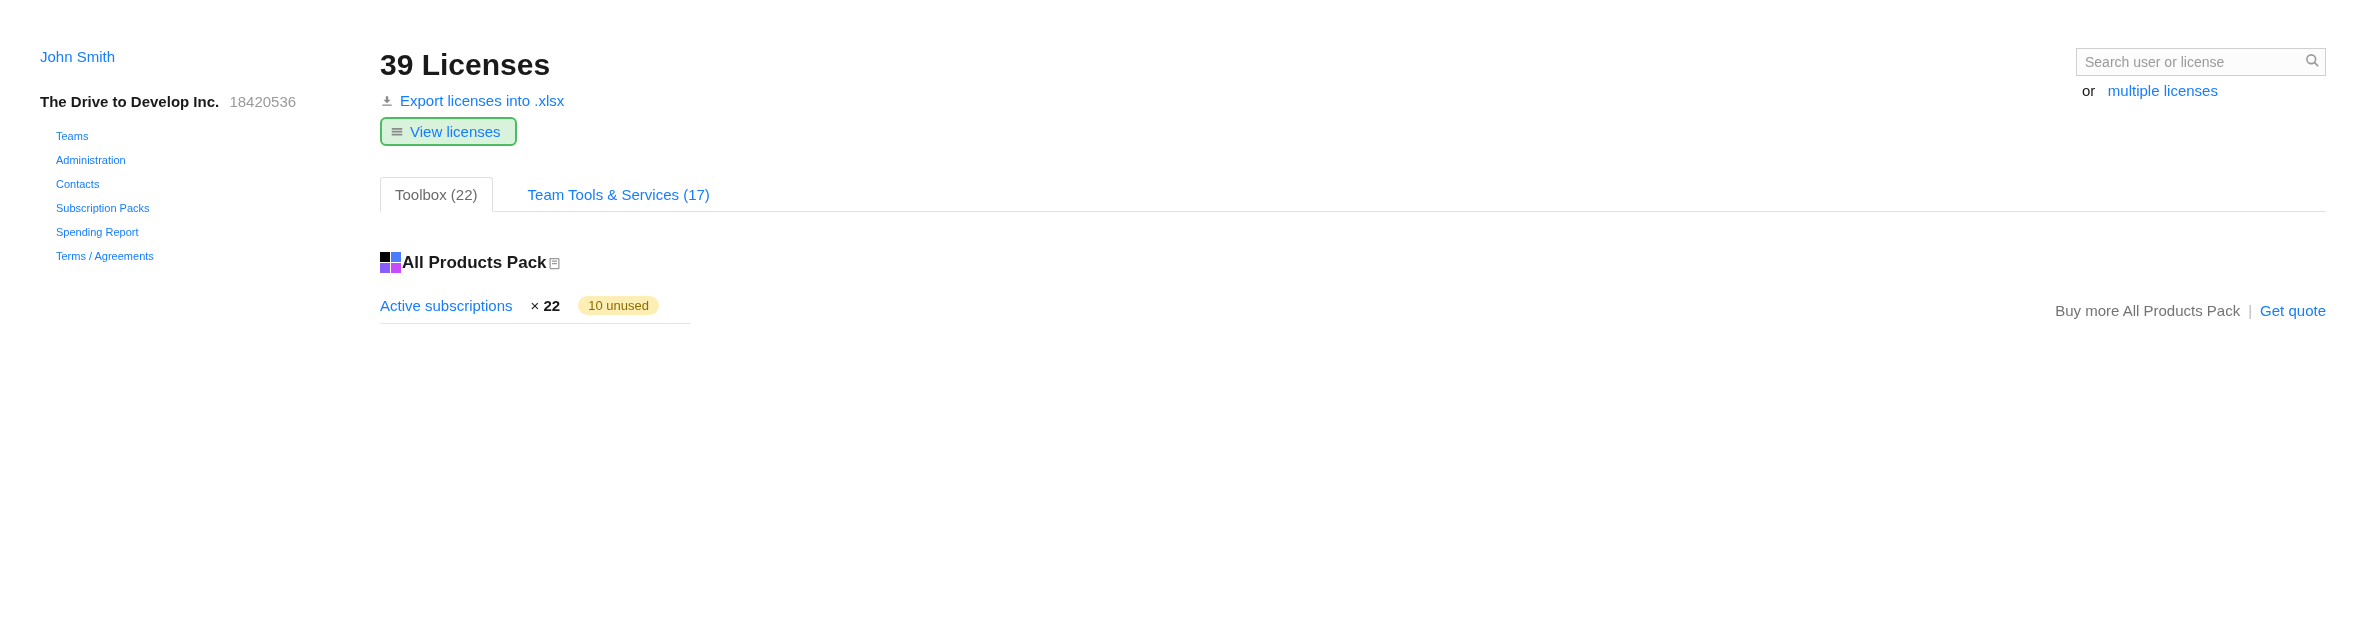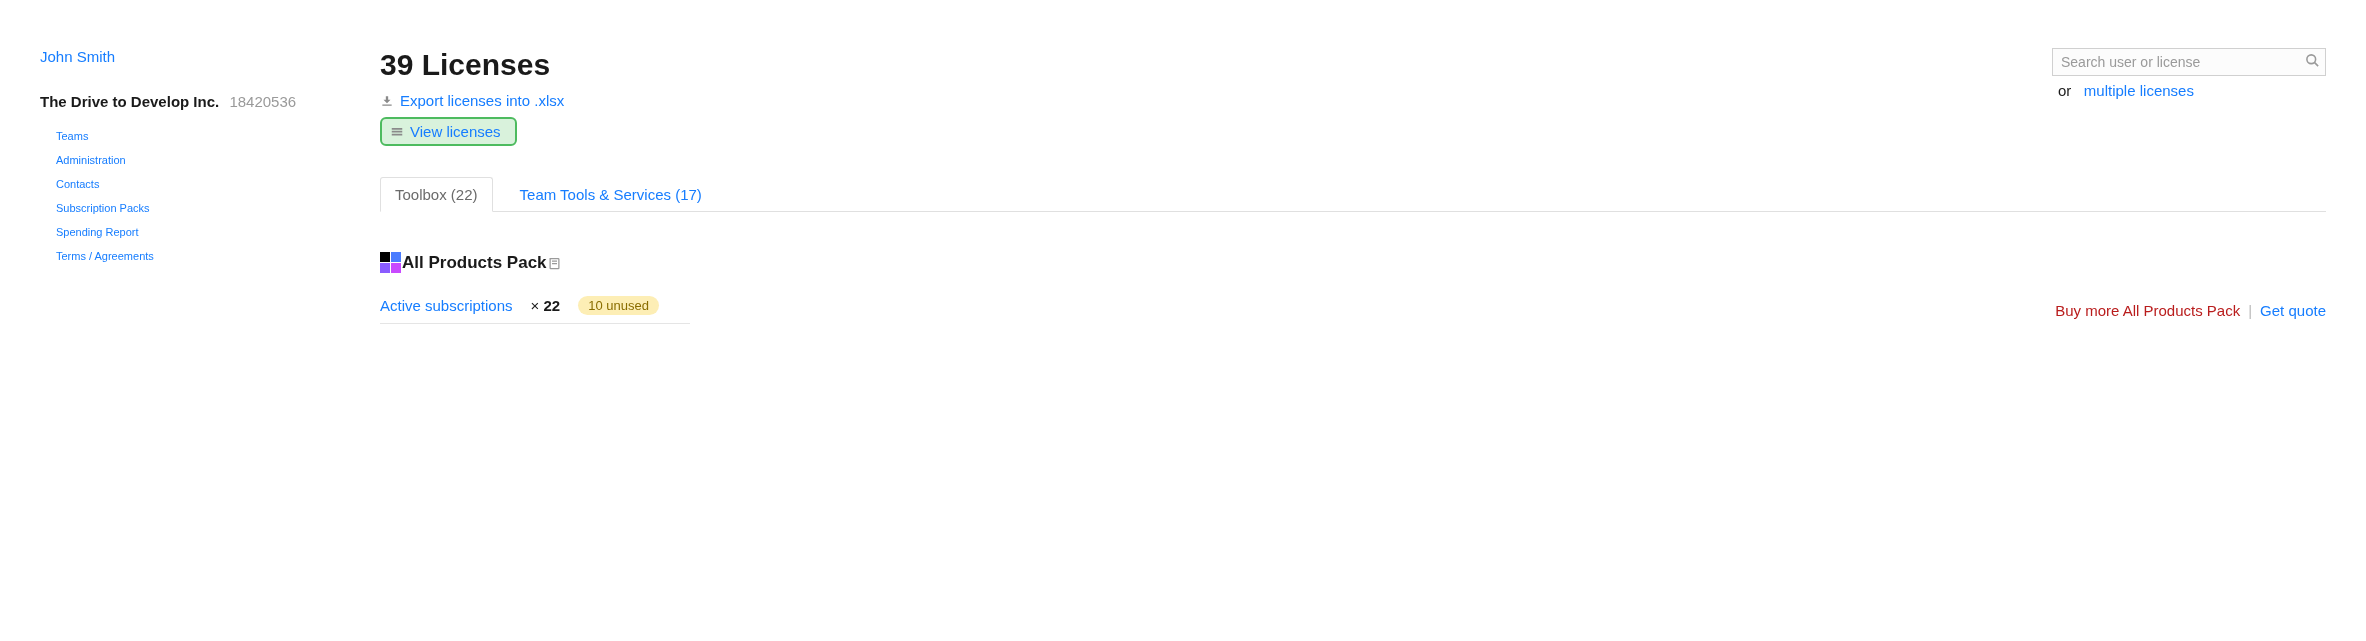--- a/index.html
+++ b/index.html
@@ -59,21 +59,21 @@
     font-size: 30px;
     font-weight: 700;
     color: #1a1a1a;
     margin-bottom: 10px;
   }
   .search-block {
     text-align: left;
   }
   .search-wrap {
     position: relative;
-    width: 274px;
+    width: 250px;
   }
   .search-input {
     width: 100%;
     border: 1px solid #d0d0d0;
     padding: 5px 28px 5px 8px;
     font-size: 14px;
     color: #333;
     background: #fcfcfc;
   }
   .search-input::placeholder { color: #9a9a9a; }
@@ -111,21 +111,21 @@
     padding: 4px 14px 4px 8px;
     font-size: 15px;
     cursor: pointer;
   }
   .view-licenses .ic { color: #8a8a8a; display: inline-flex; }
   .view-licenses .link-text { color: #167dff; }
   .tabs {
     margin-top: 30px;
     border-bottom: 1px solid #e0e0e0;
     display: flex;
-    gap: 12px;
+    gap: 20px;
   }
   .tab {
     padding: 8px 14px;
     font-size: 15px;
     cursor: pointer;
     position: relative;
     bottom: -1px;
   }
   .tab.active {
     color: #6b6b6b;
@@ -183,21 +183,21 @@
     border-radius: 12px;
     padding: 2px 10px;
     font-size: 13px;
   }
   .product-row-right {
     display: flex;
     align-items: center;
     gap: 8px;
     font-size: 15px;
   }
-  .buy-more { color: #b91c1c; cursor: pointer; margin-left: 27px; }
+  .buy-more { color: #737373; cursor: pointer; margin-left: 27px; }
   .sep { color: #bbb; }
   .get-quote { color: #167dff; cursor: pointer; }
 </style>
 </head>
 <body>
 
 <div class="layout">
   <aside class="sidebar">
     <a class="user-link">John Smith</a>
     <div class="org-line">

